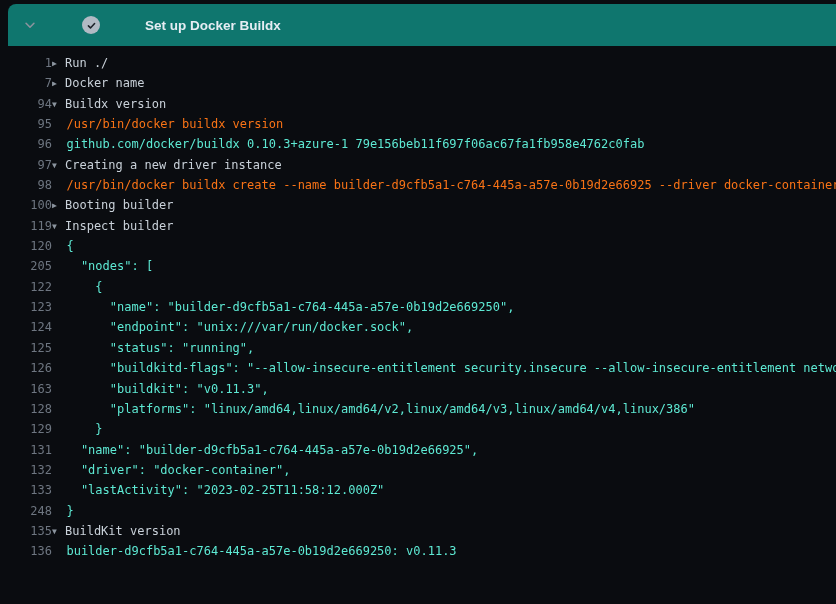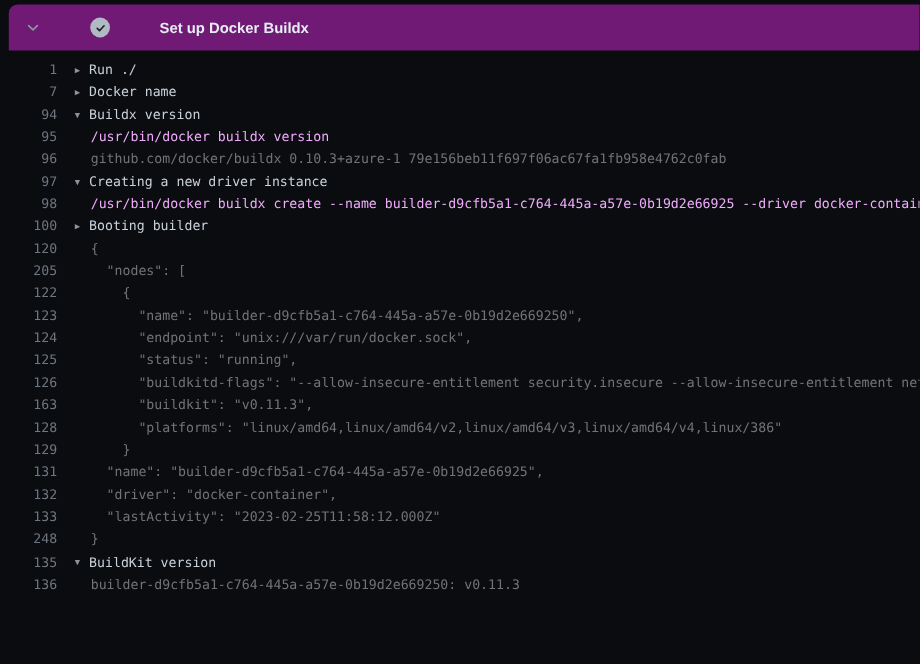--- a/index.html
+++ b/index.html
@@ -1,20 +1,20 @@
 <!DOCTYPE html>
 <html><head>
 <meta charset="utf-8">
 <style>
   * { margin:0; padding:0; box-sizing:border-box; }
   html,body { width:836px; height:604px; background:#0a0c10; overflow:hidden; }
 
   .step-header {
     position:absolute; left:8px; top:4px; right:0; height:42px;
-    background:#701a75; border-radius:8px 0 0 0;
+    background:#0f766e; border-radius:8px 0 0 0;
     display:flex; align-items:center; padding-left:14px;gap:32px;
   }
   .chevron { width:16px; height:16px; display:flex; align-items:center; justify-content:center; cursor:pointer; }
   .status-circle {
     width:18px; height:18px; border-radius:50%; background:#b1bac4;
     margin-left:12px; display:flex; align-items:center; justify-content:center;
     color:#1c2128; font:bold 11px "DejaVu Sans",sans-serif;
   }
   .step-title {
     margin-left:13px; color:#e6edf3;
@@ -24,28 +24,28 @@
   .log-area {
     position:absolute; top:46px; left:0; right:0; bottom:0;
     padding-top:7px; overflow:hidden;
     font-family:"DejaVu Sans Mono",monospace; font-size:12px;
   }
   .row { height:20.35px; line-height:20.35px; white-space:pre; }
   .ln {
     display:inline-block; width:52px; text-align:right;
     color:#6e7681; cursor:pointer;
   }
-  .content { margin-left:16px; }
+  .content { }
   .tri {
     display:inline-block; width:13px; color:#8b949e; font-size:8px;
     vertical-align:1px; cursor:pointer;
   }
-  .txt       { color:#737373; }
+  .txt       { color:#5eead4; }
   .txt.group { color:#c9d1d9; cursor:pointer; }
-  .txt.command { color:#f0abfc; }
+  .txt.command { color:#f97316; }
 </style>
 </head>
 <body>
 
 <div class="step-header">
   <span class="chevron">
     <svg width="14" height="14" viewBox="0 0 16 16">
       <path d="M3.5 6 L8 10.5 L12.5 6" fill="none" stroke="#8b949e" stroke-width="1.8" stroke-linecap="round" stroke-linejoin="round"></path>
     </svg>
   </span>
@@ -68,20 +68,21 @@
 
   <div class="row"><span class="ln">96</span><span class="content"><span class="txt">  github.com/docker/buildx 0.10.3+azure-1 79e156beb11f697f06ac67fa1fb958e4762c0fab</span></span></div>
 
   <div class="row"><span class="ln">97</span><span class="content"><span class="tri">▼</span><span class="txt group">Creating a new driver instance</span></span></div>
 
   <div class="row"><span class="ln">98</span><span class="content"><span class="txt command">  /usr/bin/docker buildx create --name builder-d9cfb5a1-c764-445a-a57e-0b19d2e66925 --driver docker-container</span></span></div>
 
 
   <div class="row"><span class="ln">100</span><span class="content"><span class="tri">▶</span><span class="txt group">Booting builder</span></span></div>
 
+  <div class="row"><span class="ln">119</span><span class="content"><span class="tri">▼</span><span class="txt group">Inspect builder</span></span></div>
 
   <div class="row"><span class="ln">120</span><span class="content"><span class="txt">  {</span></span></div>
 
   <div class="row"><span class="ln">205</span><span class="content"><span class="txt">    "nodes": [</span></span></div>
 
   <div class="row"><span class="ln">122</span><span class="content"><span class="txt">      {</span></span></div>
 
   <div class="row"><span class="ln">123</span><span class="content"><span class="txt">        "name": "builder-d9cfb5a1-c764-445a-a57e-0b19d2e669250",</span></span></div>
 
   <div class="row"><span class="ln">124</span><span class="content"><span class="txt">        "endpoint": "unix:///var/run/docker.sock",</span></span></div>

